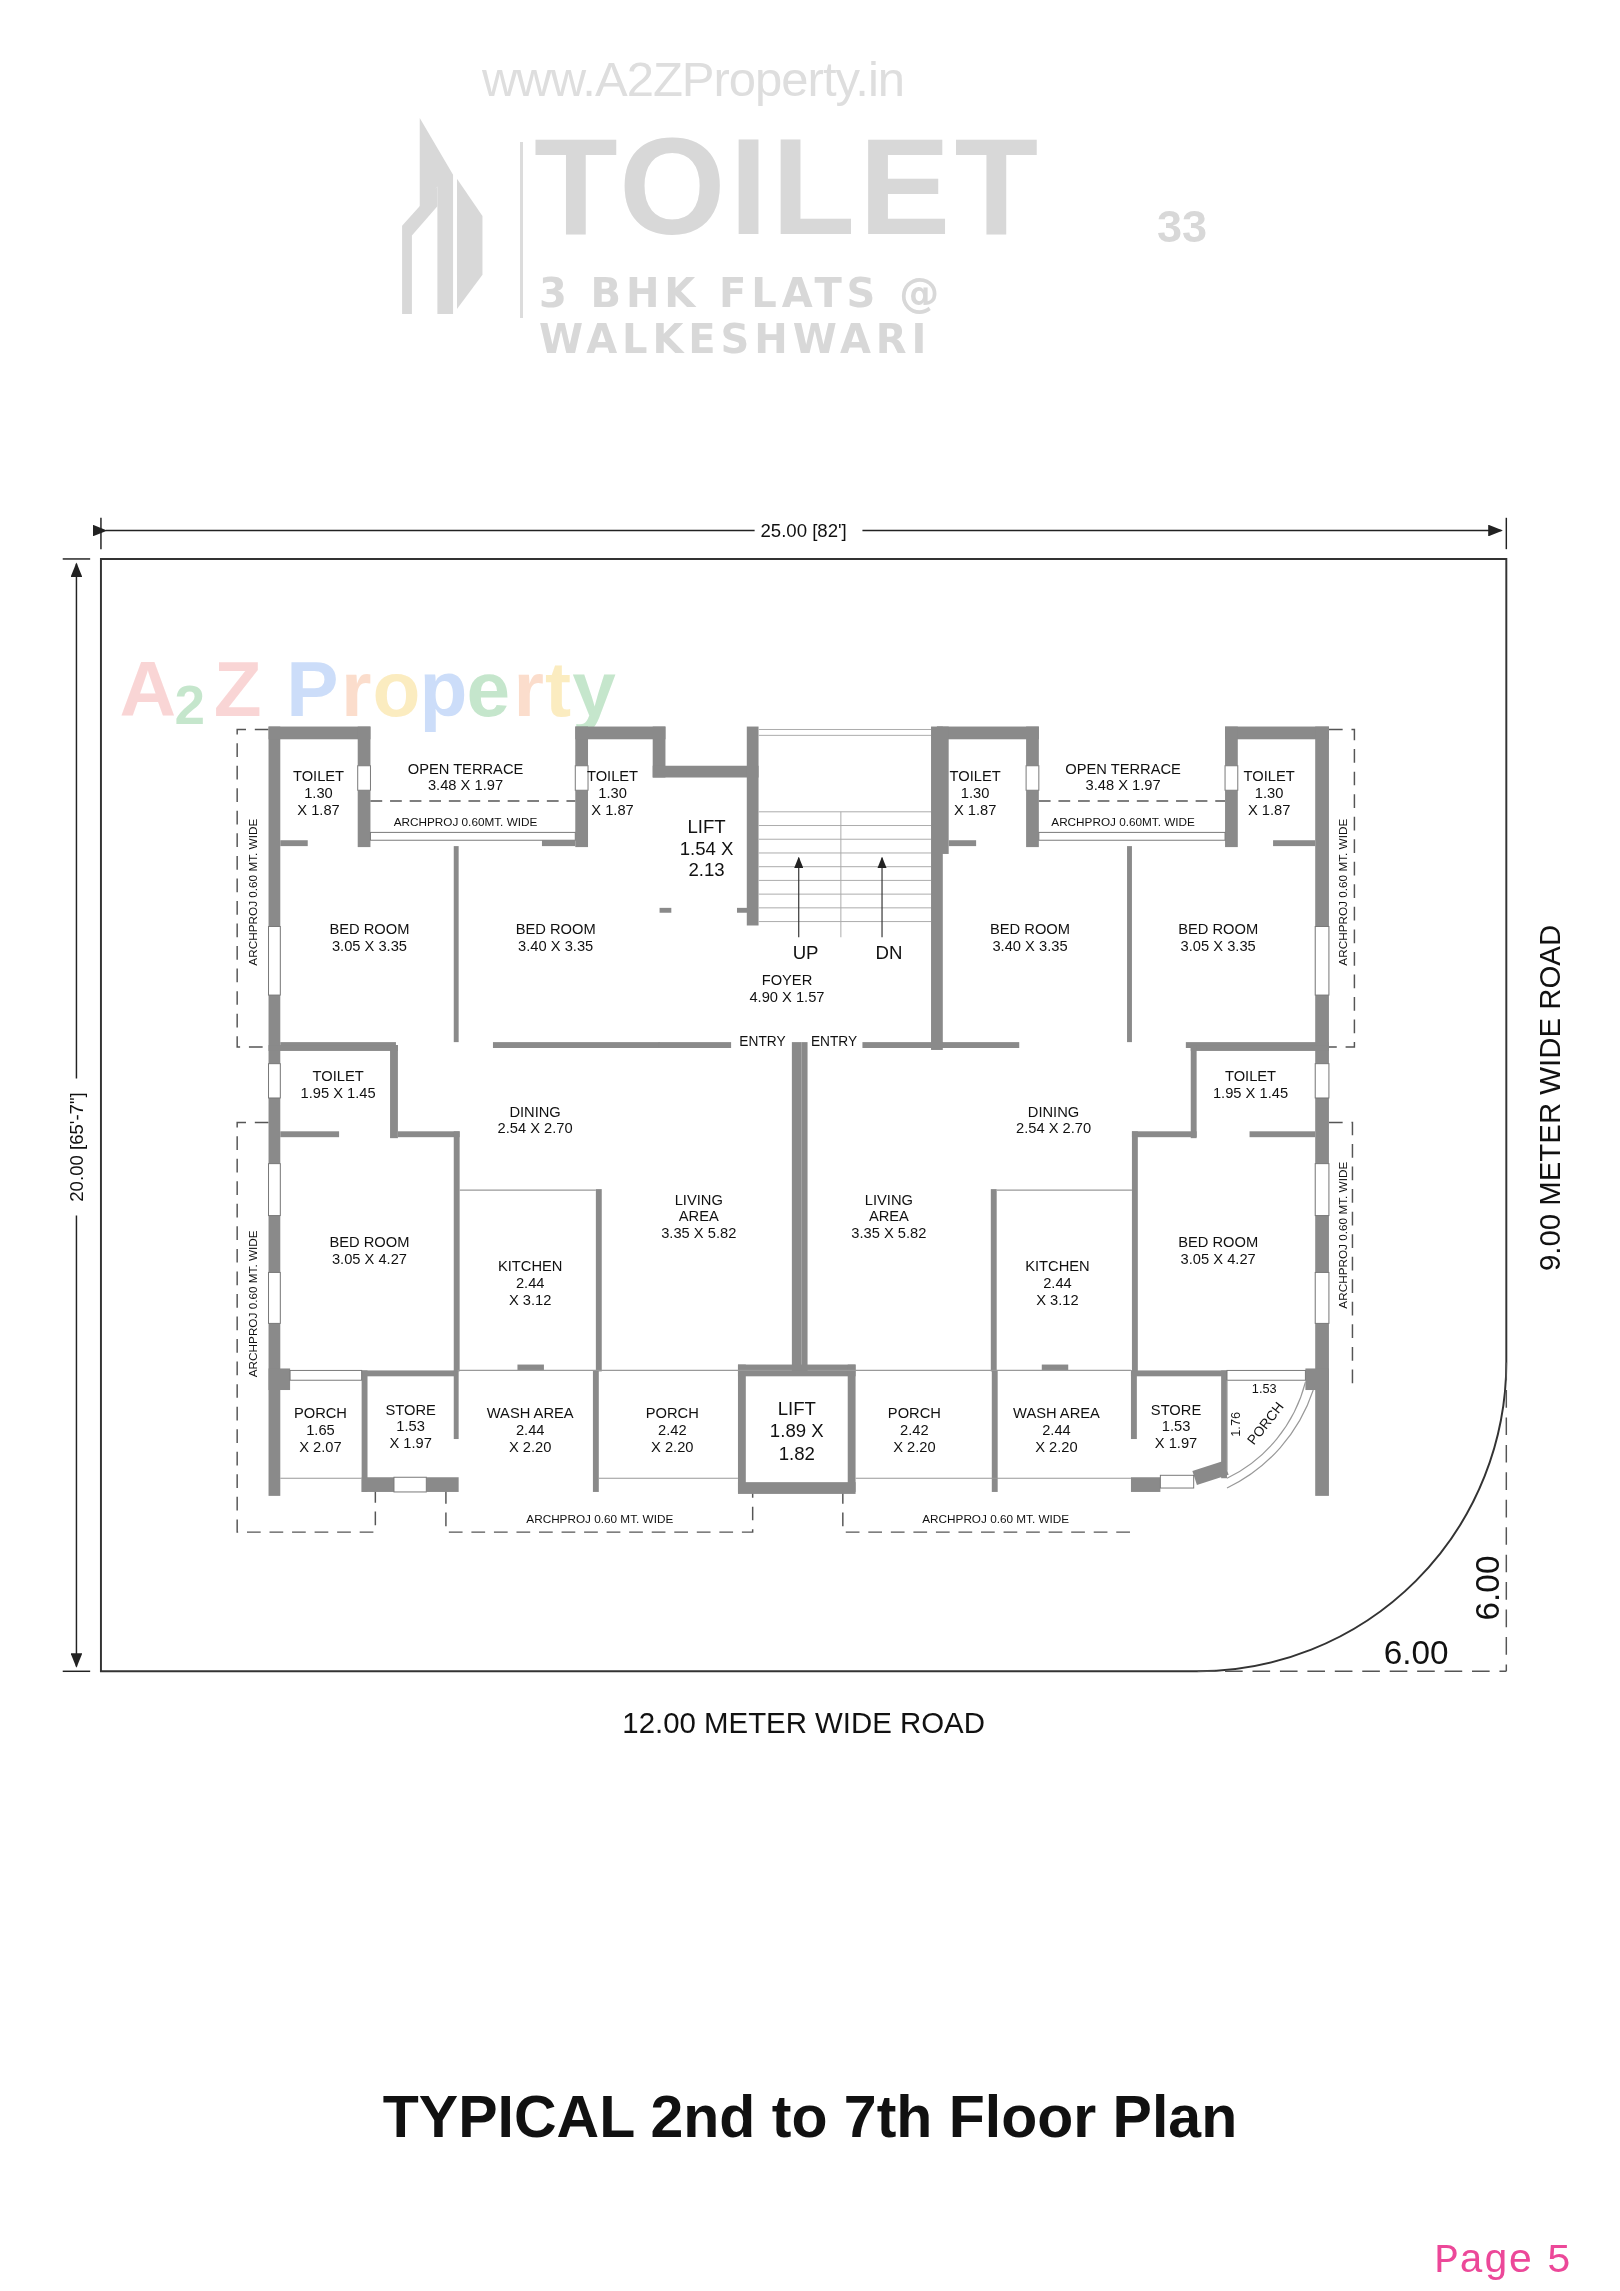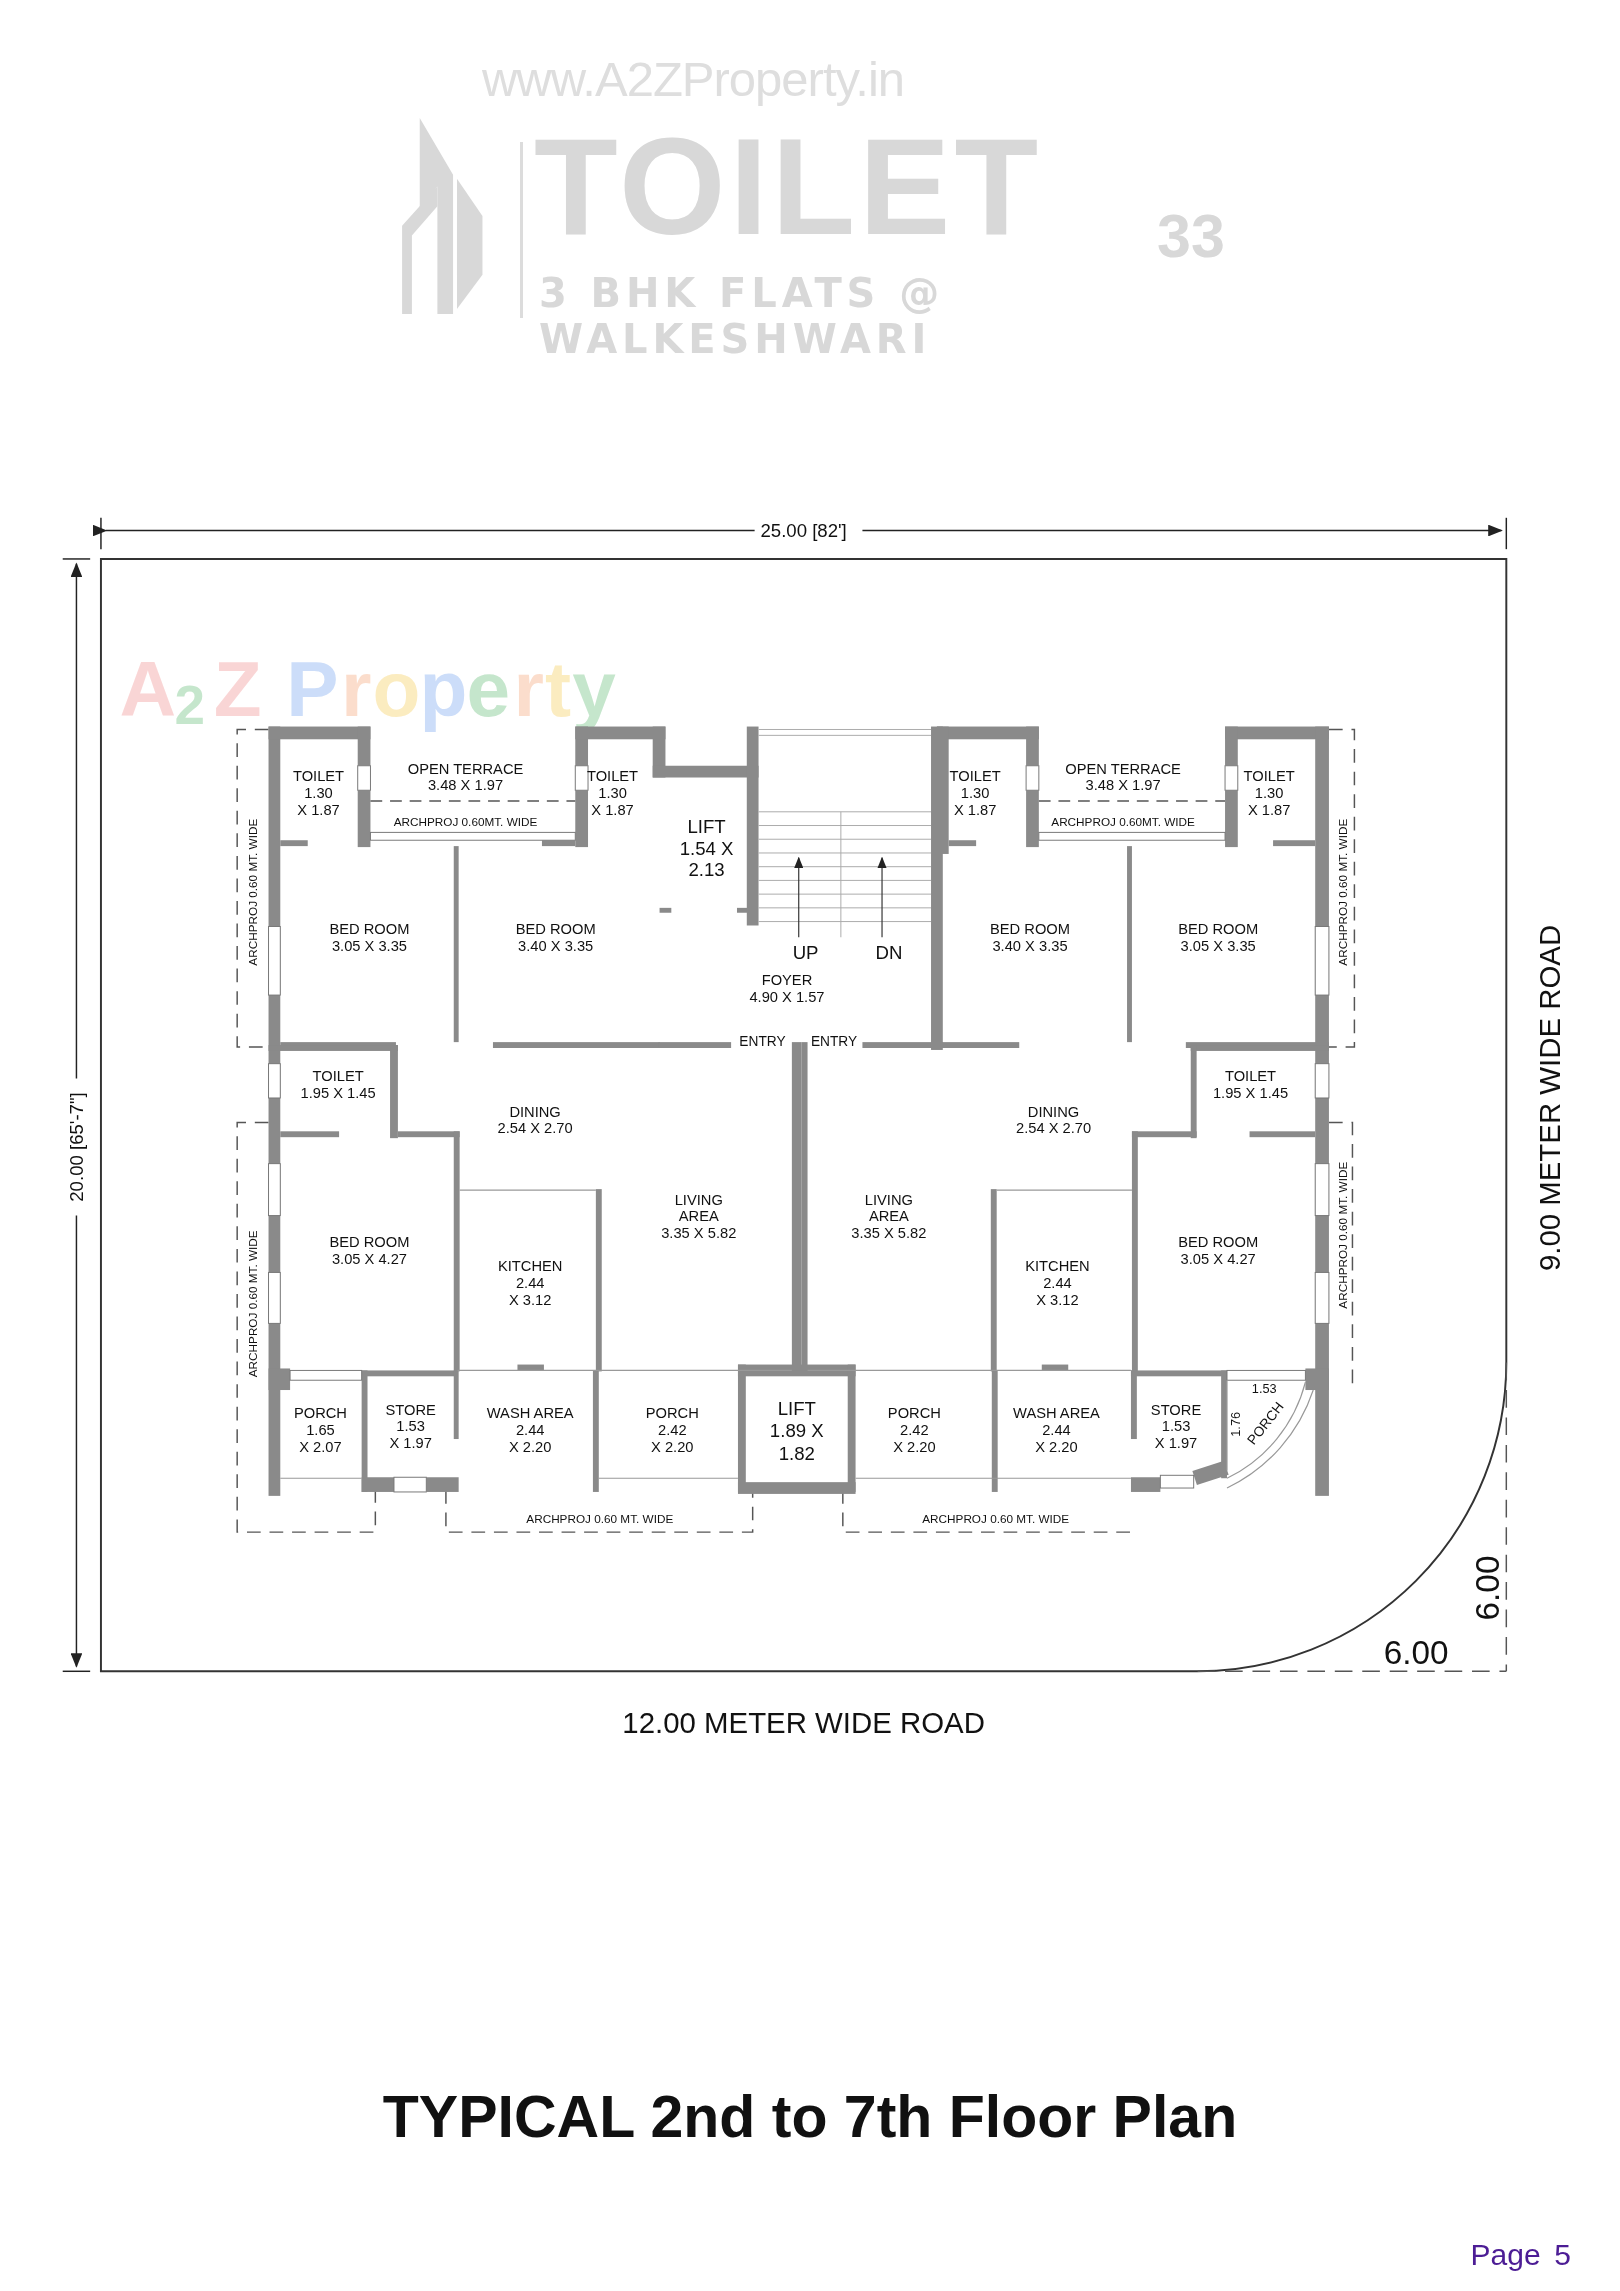--- a/index.html
+++ b/index.html
@@ -1,26 +1,26 @@
 <!DOCTYPE html>
 <html><head>
 <meta charset="utf-8">
 <style>
   html,body{margin:0;padding:0;background:#ffffff;}
   body{width:1620px;height:2292px;position:relative;overflow:hidden;font-family:"Liberation Sans",sans-serif;}
   .page{position:absolute;left:0;top:0;width:1620px;height:2292px;}
   .wm-url{position:absolute;left:0;width:1386px;top:51px;text-align:center;font-size:49px;color:#dedede;font-family:"Liberation Sans",sans-serif;letter-spacing:-1px;}
   .brand{position:absolute;left:402px;top:113px;width:843px;height:196px;}
   .brand-name{position:absolute;left:132px;top:0px;font-size:137px;font-weight:bold;color:#d8d8d8;letter-spacing:3.9px;font-family:"Liberation Sans",sans-serif;line-height:147px;}
-  .brand-num{position:absolute;left:755px;top:88px;font-size:61px;font-weight:bold;color:#d8d8d8;font-family:"Liberation Sans",sans-serif;}
+  .brand-num{position:absolute;left:755px;top:88px;font-size:45px;font-weight:bold;color:#d8d8d8;font-family:"Liberation Sans",sans-serif;}
   .brand-sub{position:absolute;left:137px;top:157px;font-size:40px;font-weight:bold;color:#d8d8d8;letter-spacing:4.9px;font-family:"DejaVu Sans",sans-serif;}
   .brand-bar{position:absolute;left:118px;top:29px;width:2.9px;height:176px;background:#dcdcdc;}
   svg text{font-family:"Liberation Sans",sans-serif;}
   .title{position:absolute;left:0;width:1620px;top:2083px;text-align:center;font-size:59px;font-weight:bold;color:#111;font-family:"Liberation Sans",sans-serif;}
-  .pagenum{position:absolute;right:49px;top:2238px;font-size:30px;color:#4c1d95;font-family:Liberation Sans, sans-serif;}
+  .pagenum{position:absolute;right:49px;top:2238px;font-size:41px;color:#ec4899;font-family:Liberation Mono, monospace;}
   .pagenum span{margin-left:13.7px;}
 </style>
 </head>
 <body>
 
 <div class="page">
 
   <div class="wm-url">www.A2ZProperty.in</div>
 
   <div class="brand">

